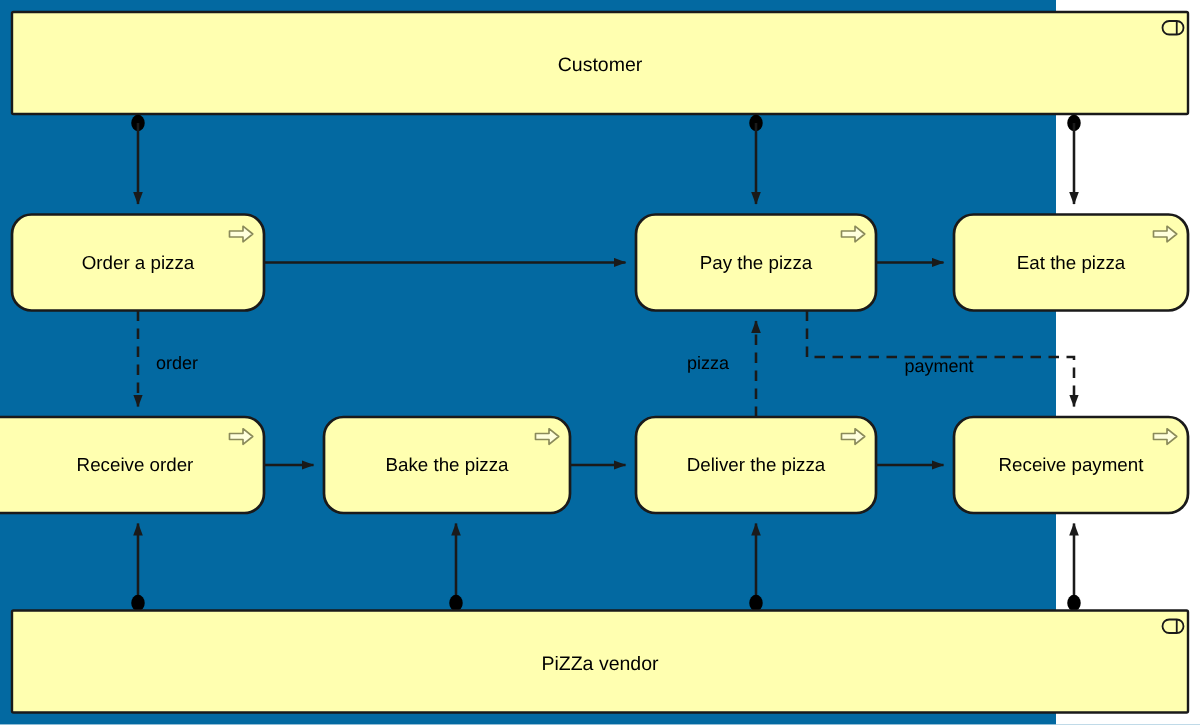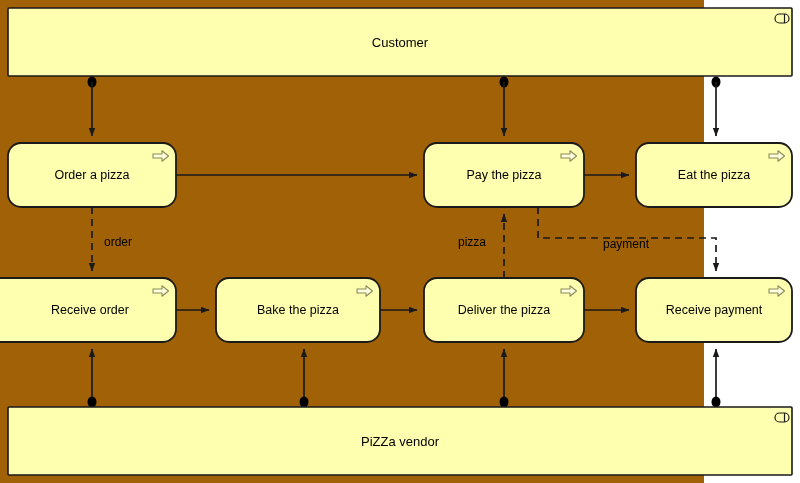--- a/index.html
+++ b/index.html
@@ -10,21 +10,21 @@
   body {
     width: 800px;
     height: 483px;
     overflow: hidden;
     font-family: "Liberation Sans", sans-serif;
   }
   #diagram-root {
     position: relative;
     width: 704px;
     height: 483px;
-    background: #a16207;
+    background: #0369a1;
   }
   svg#diagram {
     display: block;
     width: 800px;
     height: 483px;
   }
   .lane-rect {
     fill: #ffffb0;
     stroke: #1a1a1a;
     stroke-width: 1.6;

